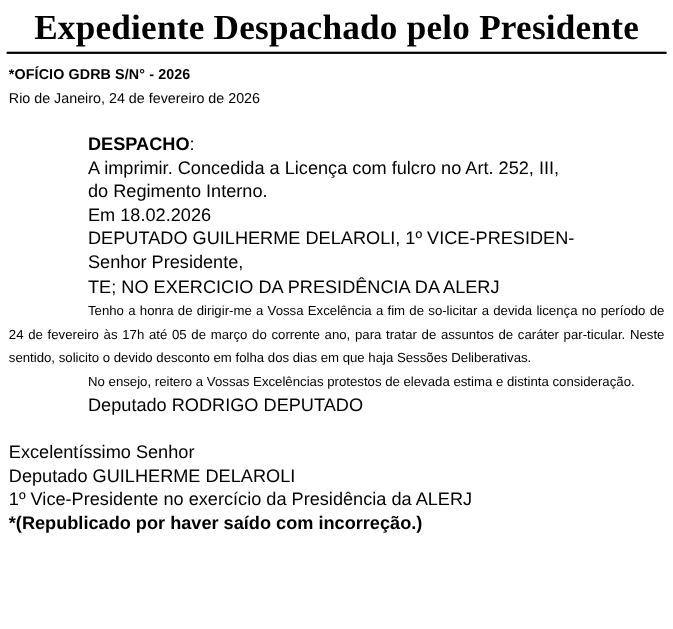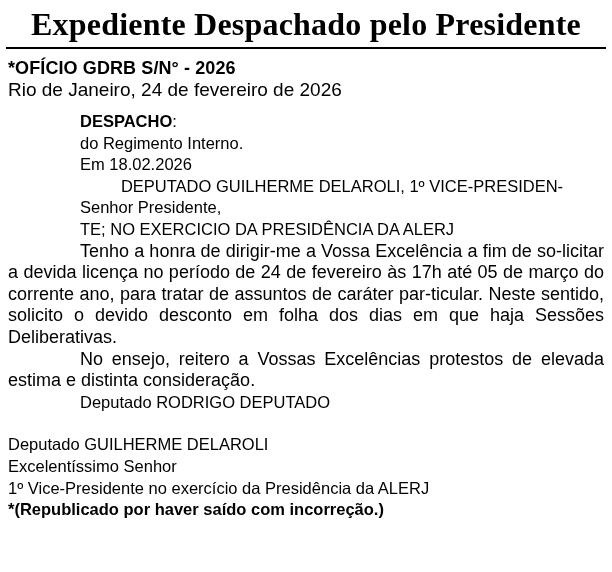--- a/index.html
+++ b/index.html
@@ -43,94 +43,95 @@
     padding: 8px 8px 0 8px;
   }
   .line {
     font-size: 16.5px;
     line-height: 21.6px;
     white-space: pre-wrap;
   }
   .bold { font-weight: bold; }
 
   .oficio {
-    font-size: 18px;
+    font-size: 13px;
     line-height: 22px;
     font-weight: bold;
     letter-spacing: 0.1px;
   }
   .cidade {
-    font-size: 19px;
+    font-size: 13px;
     line-height: 22px;
   }
 
   
   .despacho-block {
-    margin-top: 10px;
+    margin-top: 20px;
     margin-left: 72px;
   }
   .despacho-block .line { margin: 0; }
 
   
   .just-para {
-    font-size: 18px;
+    font-size: 12px;
     line-height: 21.6px;
     text-align: justify;
     text-align-last: left;
     text-justify: inter-word;
     margin: 0;
     hyphens: manual;
   }
   .indent-para {
     text-indent: 72px;
   }
 
   .closing-block {
     margin-left: 72px;
   }
 
   .tail-block {
     margin-top: 21px;
   }
   .tail-block .line { margin: 0; }
 
-  .nowrap { white-space: nowrap; text-align: center; }
+  .nowrap { white-space: nowrap; }
 </style>
 </head>
 <body>
 
 <div class="page">
 
   <div class="doc-title">Expediente Despachado pelo Presidente</div>
   <div class="title-rule"></div>
 
   <div class="body-wrap">
 
     <div class="oficio">*OFÍCIO GDRB S/N° - 2026</div>
 
     <div class="cidade">Rio de Janeiro, 24 de fevereiro de 2026</div>
 
     <div class="despacho-block">
       <div class="line"><span class="bold">DESPACHO</span><span>:</span></div>
+      <div class="line">A imprimir. Concedida a Licença com fulcro no Art. 252, III,</div>
       <div class="line">do Regimento Interno.</div>
       <div class="line">Em 18.02.2026</div>
       <div class="line nowrap">DEPUTADO  GUILHERME  DELAROLI,  1º  VICE-PRESIDEN-</div>
       <div class="line">Senhor Presidente,</div>
       <div class="line">TE; NO EXERCICIO DA PRESIDÊNCIA DA ALERJ</div>
     </div>
 
     <p class="just-para indent-para">Tenho a honra de dirigir-me a Vossa Excelência a fim de so-licitar a devida licença no período de 24 de fevereiro às 17h até 05 de março do corrente ano, para tratar de assuntos de caráter par-ticular. Neste sentido, solicito o devido desconto em folha dos dias em que haja Sessões Deliberativas.</p>
 
     <p class="just-para indent-para">No ensejo, reitero a Vossas Excelências protestos de elevada estima e distinta consideração.</p>
 
     <div class="closing-block">
       <div class="line">Deputado RODRIGO DEPUTADO</div>
     </div>
 
     <div class="tail-block">
+      <div class="line">Excelentíssimo Senhor</div>
       <div class="line">Deputado GUILHERME DELAROLI</div>
-      <div class="line">Excelentíssimo Senhor</div>
       <div class="line">1º Vice-Presidente no exercício da Presidência da ALERJ</div>
       <div class="line bold">*(Republicado por haver saído com incorreção.)</div>
     </div>
 
   </div>
 </div>
 
 </body></html>

